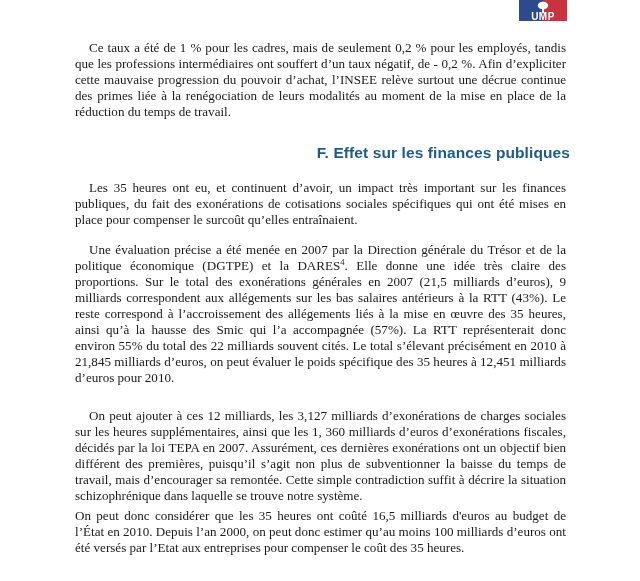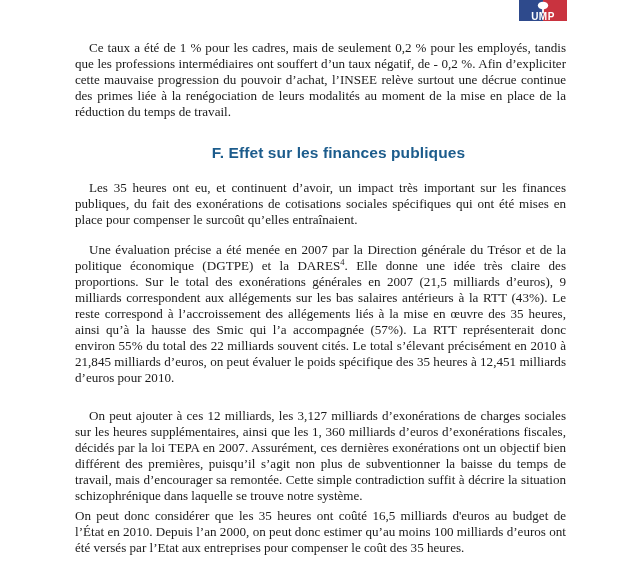--- a/index.html
+++ b/index.html
@@ -98,21 +98,21 @@
   }
 
   
   .section-heading {
     font-family: "Liberation Sans", "DejaVu Sans", sans-serif;
     font-weight: bold;
     font-size: 15.5px;
     color: #1c5c8c;
     margin: 0;
     padding-left: 36px;
-    text-align: center;
+    text-align: right;
     letter-spacing: 0.1px;
   }
 </style>
 </head>
 <body>
 
 <div class="page-header">
   <div class="logo">
     <div class="logo-blue"></div>
     <div class="logo-red"></div>

